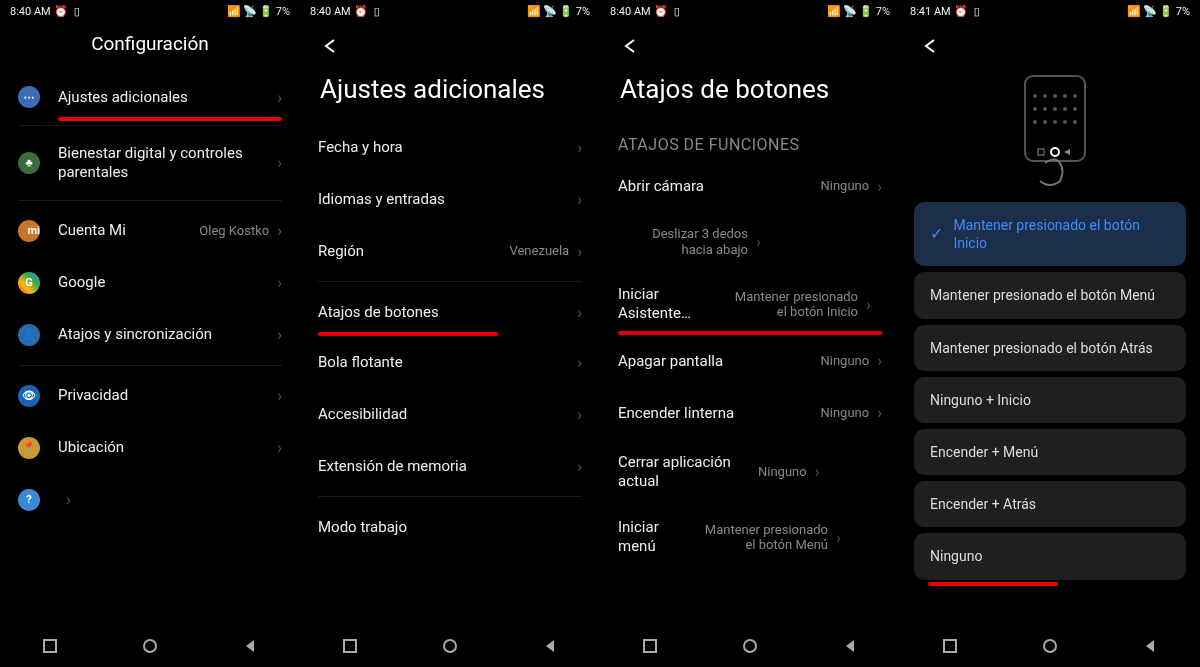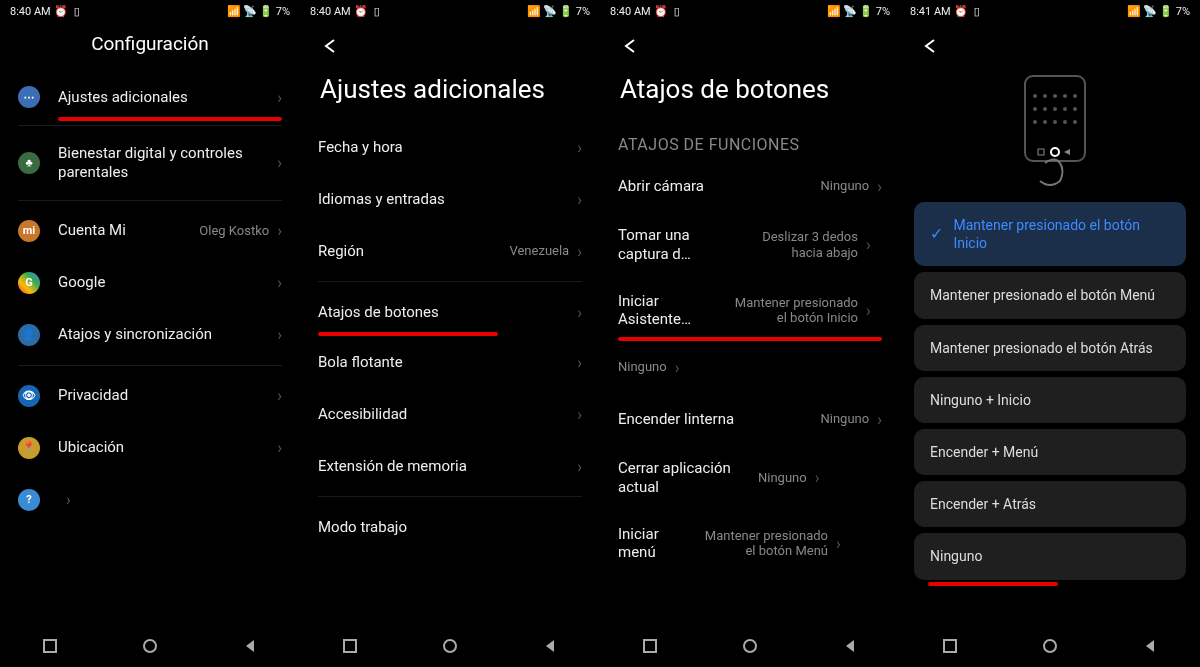--- a/index.html
+++ b/index.html
@@ -157,21 +157,21 @@
   }
   .option-underline {
     height: 4px;
     background: #e60000;
     margin: -4px 28px 4px 28px;
     border-radius: 2px;
     width: 130px;
   }
   .icon-blue { background: #3d6db5; }
   .icon-green { background: #3a6b3f; }
-  .icon-orange { background: #c7762a; }
+  .icon-orange { background: #c7762a; justify-content: flex-end; }
   .icon-multi { background: linear-gradient(45deg,#ea4335,#fbbc05,#34a853,#4285f4); }
   .icon-person { background: #2b6ca8; }
   .icon-eye { background: #1766b3; }
   .icon-loc { background: #c99b2c; }
   .icon-help { background: #3a8bd6; }
   .icon-char { font-size: 11px; color: #fff; font-weight: bold; }
 </style>
 </head>
 <body>
 
@@ -372,31 +372,31 @@
   </div>
   <div class="title-large">Atajos de botones</div>
   <div class="section-label">ATAJOS DE FUNCIONES</div>
   <div class="content">
     <div class="row">
       <div class="row-label">Abrir cámara</div>
       <div class="row-value">Ninguno</div>
       <div class="chevron">›</div>
     </div>
     <div class="row">
-      <div class="row-label" style="max-width:110px">Tomar una captura d…</div>
       <div class="row-value">Deslizar 3 dedos hacia abajo</div>
       <div class="chevron">›</div>
     </div>
     <div class="row">
       <div class="row-label" style="max-width:110px">Iniciar Asistente…</div>
       <div class="row-value">Mantener presionado el botón Inicio</div>
       <div class="chevron">›</div>
     </div>
     <div class="underline-red"></div>
     <div class="row">
+      <div class="row-label">Apagar pantalla</div>
       <div class="row-value">Ninguno</div>
       <div class="chevron">›</div>
     </div>
     <div class="row">
       <div class="row-label">Encender linterna</div>
       <div class="row-value">Ninguno</div>
       <div class="chevron">›</div>
     </div>
     <div class="row">
       <div class="row-label" style="max-width:140px">Cerrar aplicación actual</div>

